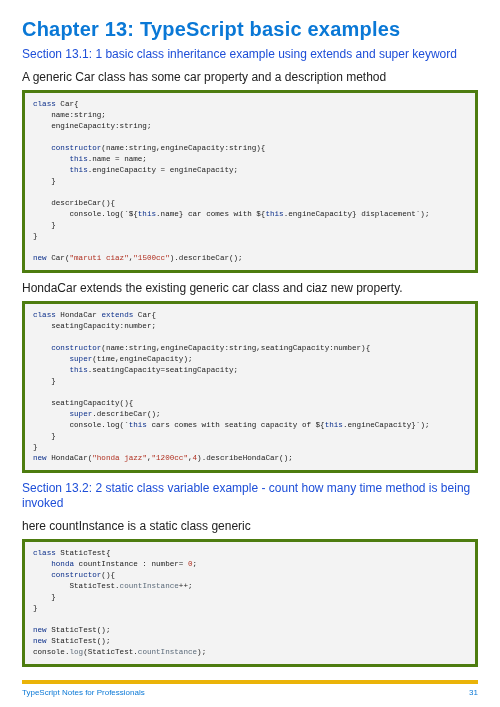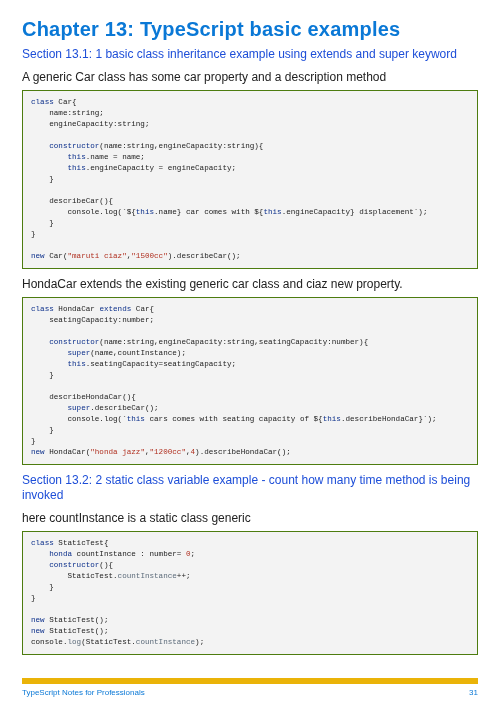--- a/index.html
+++ b/index.html
@@ -27,39 +27,39 @@
     margin-top: 4px;
     margin-bottom: 8px;
   }
   p.para {
     font-size: 12px;
     color: #222;
     margin: 6px 0 6px 0;
   }
   pre.code {
     background: #f3f3f3;
-    border: 1px solid #4d7c0f;
+    border: 3px solid #4d7c0f;
     padding: 6px 8px;
     font-family: "Courier New", Courier, monospace;
     font-size: 7.6px;
     line-height: 1.45;
     white-space: pre;
     overflow: hidden;
     color: #222;
     margin: 4px 0 8px 0;
   }
   pre.code .kw   { color: #0a2e8a; }  
   pre.code .str  { color: #b03020; }     
   pre.code .call { color: #5c6b7a; }  
   pre.code .num  { color: #b03020; }  
 
   .footer {
     position: absolute;
     left: 22px; right: 22px; bottom: 10px;
-    border-top: 6px solid #eab308;
+    border-top: 4px solid #eab308;
     padding-top: 4px;
     display: flex;
     justify-content: space-between;
     font-size: 8px;
     color: #0a78d6;
   }
 </style>
 </head>
 <body>
 
@@ -84,27 +84,27 @@
 <span>}</span>
 
 <span class="kw">new</span><span> Car(</span><span class="str">"maruti ciaz"</span><span>,</span><span class="str">"1500cc"</span><span>).describeCar();</span></pre>
 
 <p class="para">HondaCar extends the existing generic car class and ciaz new property.</p>
 
 <pre class="code"><span class="kw">class</span><span> HondaCar </span><span class="kw">extends</span><span> Car{</span>
 <span>    seatingCapacity:number;</span>
 
 <span class="kw">    constructor</span><span>(name:string,engineCapacity:string,seatingCapacity:number){</span>
-<span class="kw">        super</span><span>(name,countInstance);</span>
+<span class="kw">        super</span><span>(time,engineCapacity);</span>
 <span class="kw">        this</span><span>.seatingCapacity=seatingCapacity;</span>
 <span>    }</span>
 
-<span>    describeHondaCar(){</span>
+<span>    seatingCapacity(){</span>
 <span class="kw">        super</span><span>.describeCar();</span>
-<span>        console.log(`</span><span class="kw">this</span><span> cars comes with seating capacity of ${</span><span class="kw">this</span><span>.describeHondaCar}`);</span>
+<span>        console.log(`</span><span class="kw">this</span><span> cars comes with seating capacity of ${</span><span class="kw">this</span><span>.engineCapacity}`);</span>
 <span>    }</span>
 <span>}</span>
 <span class="kw">new</span><span> HondaCar(</span><span class="str">"honda jazz"</span><span>,</span><span class="str">"1200cc"</span><span>,</span><span class="num">4</span><span>).describeHondaCar();</span></pre>
 
 <h2 class="section">Section 13.2: 2 static class variable example - count how many time method is being invoked</h2>
 
 <p class="para">here countInstance is a static class generic</p>
 
 <pre class="code"><span class="kw">class</span><span> StaticTest{</span>
 <span class="kw">    honda</span><span> countInstance : number= </span><span class="num">0</span><span>;</span>

